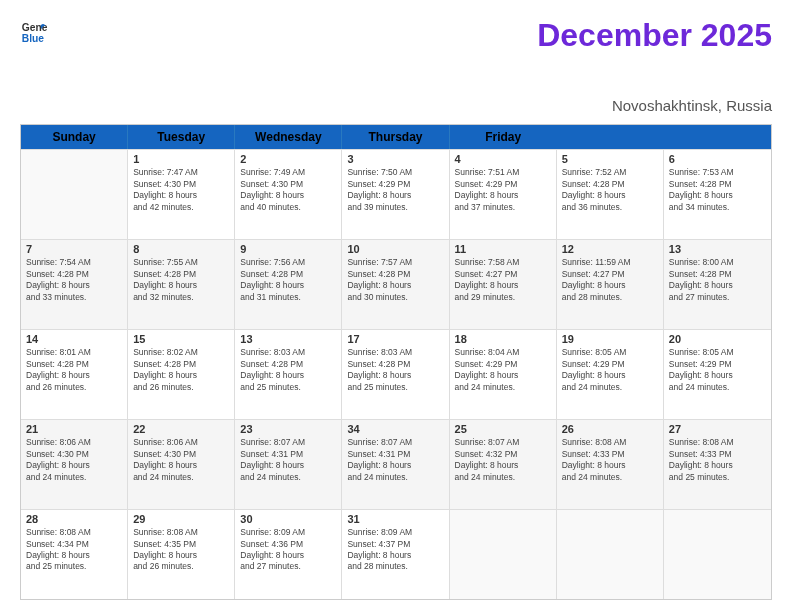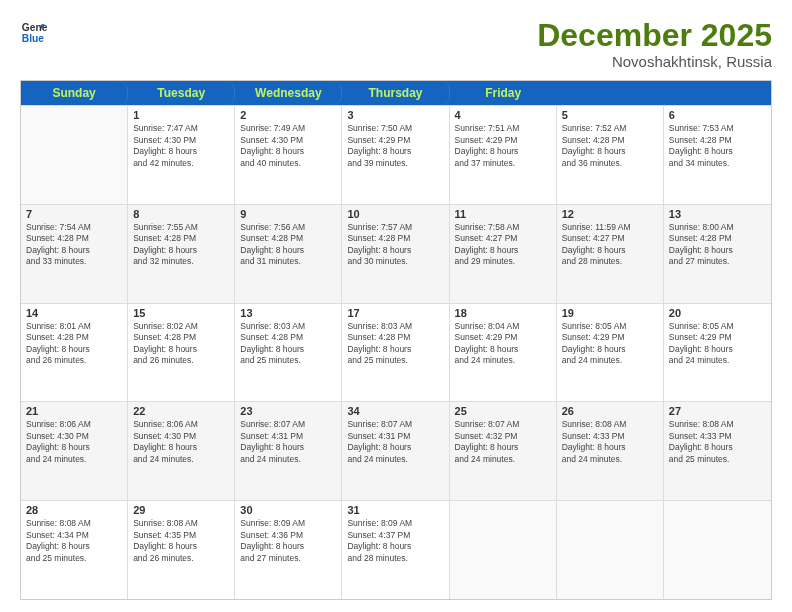--- a/index.html
+++ b/index.html
@@ -31,46 +31,46 @@
     .logo-icon {
       width: 28px;
       height: 28px;
     }
     .title-block {
       text-align: right;
     }
     .month-title {
       font-size: 32px;
       font-weight: bold;
-      color: #4d7c0f;
+      color: #6d28d9;
       line-height: 1.1;
     }
     .subtitle {
       font-size: 15px;
       color: #555;
+      margin-top: 44px;
     }
     .calendar {
       flex: 1;
       display: flex;
       flex-direction: column;
       border: 1px solid #ccc;
     }
     .cal-header {
       display: grid;
       grid-template-columns: repeat(7, 1fr);
       background: #1565c0;
     }
     .cal-header-cell {
-      color: #bef264;
+      color: #000000;
       font-size: 12px;
       font-weight: bold;
       text-align: center;
       padding: 5px 2px;
       border-right: 1px solid #2979c0;
-      border-radius: 9px;
     }
     .cal-header-cell:last-child { border-right: none; }
     .cal-body {
       flex: 1;
       display: flex;
       flex-direction: column;
     }
     .cal-row {
       display: grid;
       grid-template-columns: repeat(7, 1fr);

